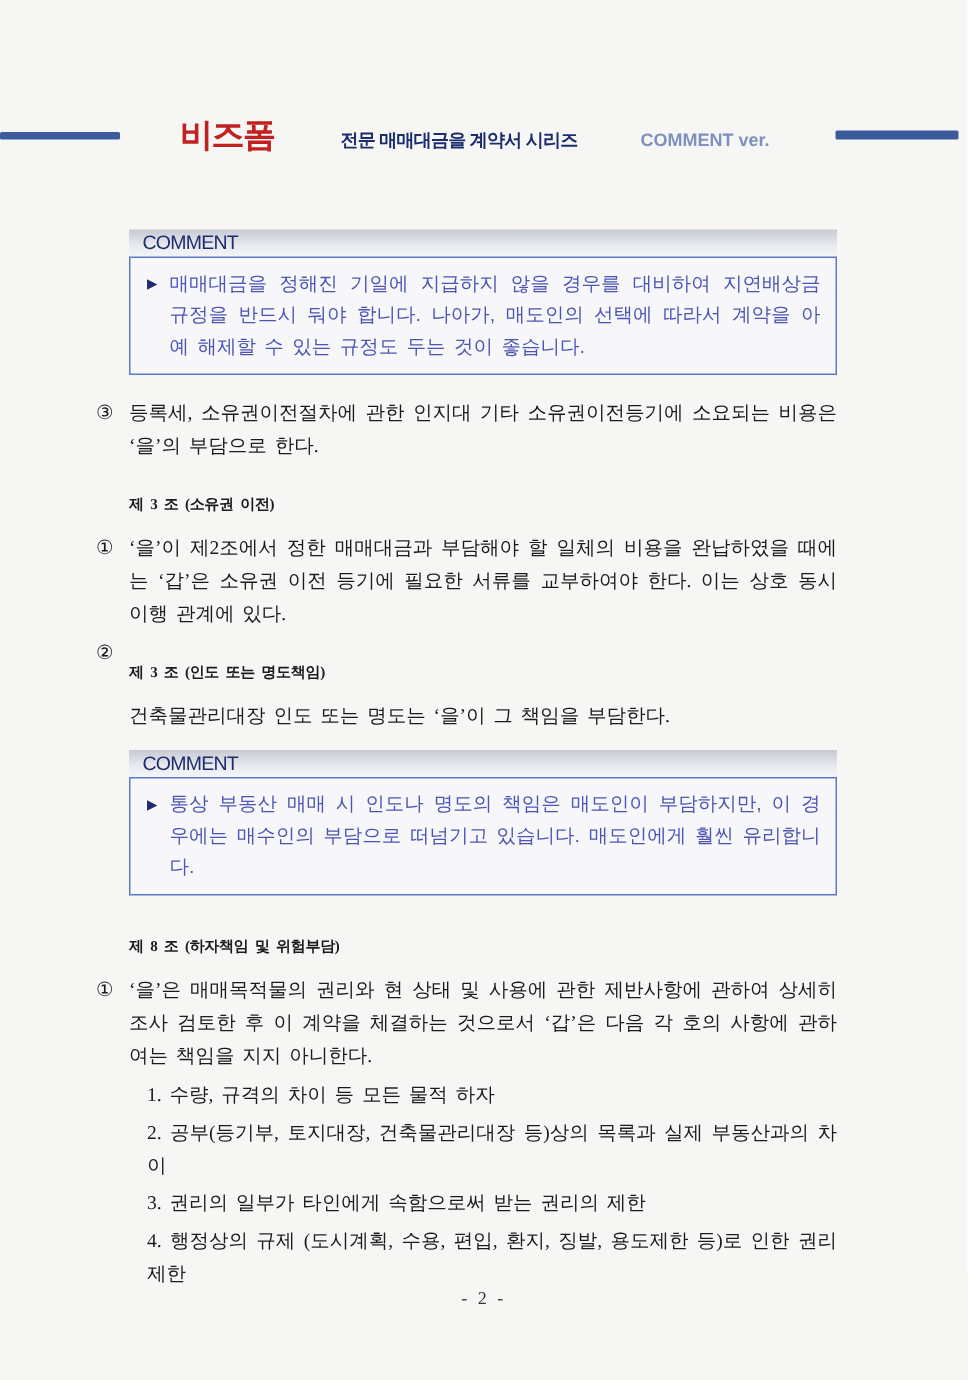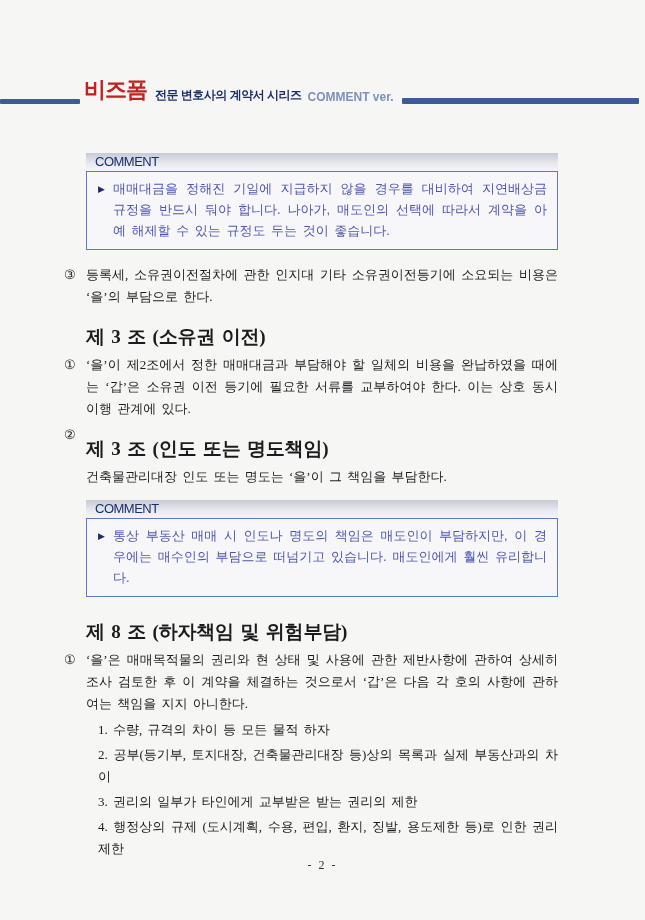--- a/index.html
+++ b/index.html
@@ -14,22 +14,23 @@
   }
 
   
   .header {
     position: absolute;
     top: 76px;
     left: 0;
     right: 6px;
     height: 28px;
     display: flex;
-    align-items: flex-end;
+    align-items: center;
     font-family: "Liberation Sans", "DejaVu Sans", sans-serif;
+    gap: 36px;
   }
   .bar { background: #3c5b9e; border-radius: 1px; }
   .bar-left  { width: 80px; height: 5px; margin-right: 4px; }
   .bar-right { flex: 1; height: 6px; margin-left: 8px; }
   .logo {
     color: #c32020;
     font-size: 22px;
     font-weight: 700;
     letter-spacing: -1px;
     margin-right: 8px;
@@ -102,21 +103,21 @@
     word-spacing: 2px;
   }
   .hang { position: relative; }
   .hang .pnum { position: absolute; left: -22px; top: 0; }
   .mb-sm { margin-bottom: 4px; }
   .mb-md { margin-bottom: 12px; }
   .mb-lg { margin-bottom: 18px; }
   .mb-xl { margin-bottom: 24px; }
 
   .article-title {
-    font-size: 19px;
+    font-size: 10px;
     font-weight: 700;
     line-height: 22px;
     letter-spacing: -0.2px;
     margin-bottom: 6px;
     word-spacing: 2px;
   }
 
   .list { }
   .litem {
     padding-left: 12px;
@@ -140,21 +141,21 @@
   }
 </style>
 </head>
 <body>
 
 <div class="page">
 
   <div class="header">
     <div class="bar bar-left"></div>
     <span class="logo">비즈폼</span>
-    <span class="series">전문 변호사의 계약서 시리즈</span>
+    <span class="series">전문 매매대금을 계약서 시리즈</span>
     <span class="ver">COMMENT ver.</span>
     <div class="bar bar-right"></div>
   </div>
 
   <div class="content">
 
     <div class="comment-block">
       <div class="comment-head">
         <span>COMMENT</span>
       </div>
@@ -205,21 +206,21 @@
       <div class="litem">
         <span>1.</span>
         <span>수량, 규격의 차이 등 모든 물적 하자</span>
       </div>
       <div class="litem">
         <span>2.</span>
         <span>공부(등기부, 토지대장, 건축물관리대장 등)상의 목록과 실제 부동산과의 차이</span>
       </div>
       <div class="litem">
         <span>3.</span>
-        <span>권리의 일부가 타인에게 교부받은 받는 권리의 제한</span>
+        <span>권리의 일부가 타인에게 속함으로써 받는 권리의 제한</span>
       </div>
       <div class="litem">
         <span>4.</span>
         <span>행정상의 규제 (도시계획, 수용, 편입, 환지, 징발, 용도제한 등)로 인한 권리제한</span>
       </div>
     </div>
 
   </div>
 
   <div class="pagenum">- 2 -</div>

